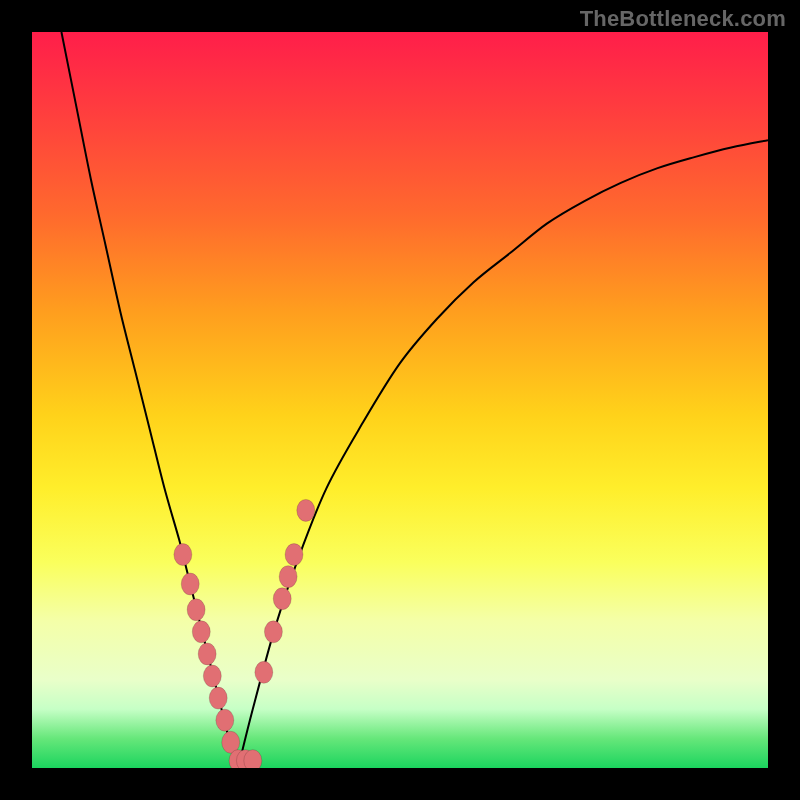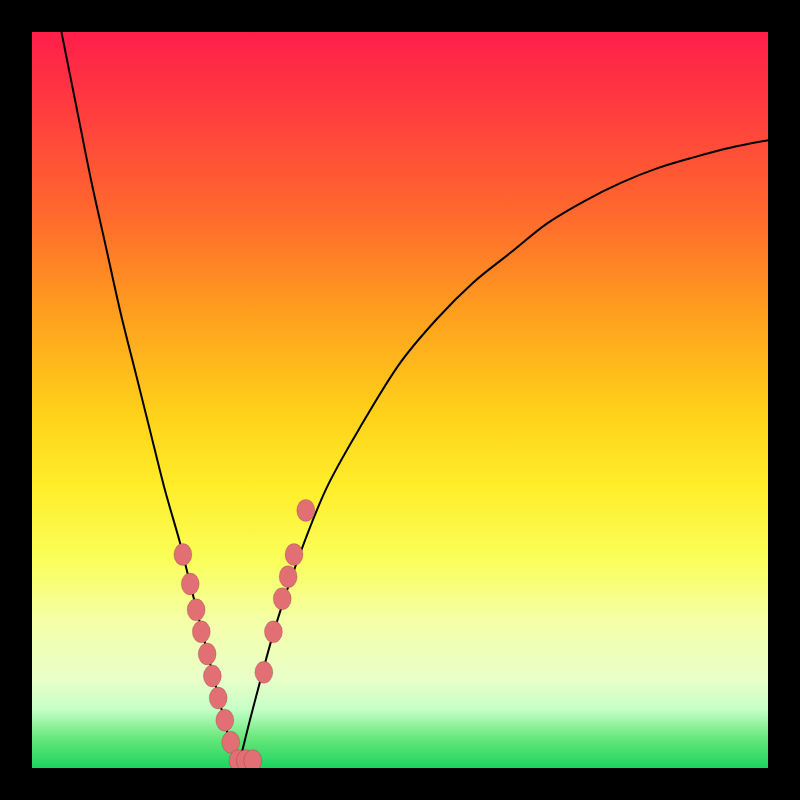--- a/index.html
+++ b/index.html
@@ -62,20 +62,21 @@
   .marker {
     fill: #e16f73;
     stroke: rgba(0,0,0,0.25);
     stroke-width: 0.6;
   }
 </style>
 </head>
 <body>
 
 <div class="frame">
+  <div class="watermark">TheBottleneck.com</div>
   <div class="plot">
     <svg class="overlay" viewBox="0 0 736 736" preserveAspectRatio="none">
       <path id="curve-left" class="curve" d="M 29.44 0 C 31.893333333333334 12.266666666666671, 39.25333333333333 49.066666666666706, 44.16 73.60000000000002 C 49.06666666666666 98.13333333333334, 53.973333333333336 123.89333333333326, 58.88 147.19999999999993 C 63.78666666666667 170.5066666666666, 68.69333333333334 191.36000000000004, 73.60000000000001 213.44000000000005 C 78.50666666666667 235.52000000000007, 83.41333333333333 258.8266666666667, 88.32 279.68 C 93.22666666666666 300.5333333333333, 98.13333333333334 318.9333333333333, 103.04 338.55999999999995 C 107.94666666666667 358.1866666666666, 112.85333333333334 377.81333333333333, 117.76 397.44 C 122.66666666666667 417.06666666666666, 127.57333333333332 437.91999999999996, 132.48 456.32 C 137.38666666666666 474.72, 143.52 494.3466666666667, 147.20000000000002 507.84000000000003 C 150.88000000000002 521.3333333333334, 152.10666666666668 527.4666666666667, 154.56 537.28 C 157.01333333333332 547.0933333333332, 159.46666666666664 556.9066666666668, 161.92 566.72 C 164.37333333333333 576.5333333333333, 166.82666666666665 586.3466666666666, 169.28 596.16 C 171.73333333333335 605.9733333333334, 174.18666666666667 615.7866666666666, 176.64 625.6 C 179.0933333333333 635.4133333333334, 181.54666666666665 645.2266666666667, 184 655.04 C 186.45333333333335 664.8533333333332, 188.90666666666667 674.6666666666667, 191.36 684.48 C 193.81333333333336 694.2933333333333, 196.2666666666667 705.3333333333333, 198.72000000000003 713.92 C 201.17333333333335 722.5066666666667, 204.85333333333335 732.3199999999999, 206.08 736"></path>
       <path id="curve-right" class="curve" d="M 206.08 736 C 208.53333333333333 726.1866666666667, 214.66666666666666 700.4266666666667, 220.79999999999998 677.12 C 226.9333333333333 653.8133333333333, 235.52000000000004 620.6933333333333, 242.88000000000002 596.16 C 250.24 571.6266666666667, 256.37333333333333 553.2266666666666, 264.96 529.92 C 273.5466666666666 506.6133333333333, 283.36 479.62666666666667, 294.40000000000003 456.32 C 305.44000000000005 433.0133333333333, 318.93333333333334 410.9333333333334, 331.2 390.08000000000004 C 343.46666666666664 369.2266666666667, 355.73333333333335 348.37333333333333, 368 331.2 C 380.26666666666665 314.02666666666664, 392.53333333333336 300.53333333333336, 404.8 287.04 C 417.06666666666666 273.5466666666667, 429.3333333333333 261.28, 441.59999999999997 250.23999999999995 C 453.8666666666666 239.19999999999996, 466.1333333333334 230.6133333333334, 478.40000000000003 220.80000000000007 C 490.6666666666667 210.98666666666674, 502.9333333333333 199.9466666666667, 515.1999999999999 191.36 C 527.4666666666666 182.77333333333334, 539.7333333333333 176.02666666666664, 552 169.27999999999997 C 564.2666666666667 162.5333333333333, 576.5333333333334 156.39999999999998, 588.8000000000001 150.88 C 601.0666666666667 145.36, 613.3333333333334 140.4533333333334, 625.6 136.16000000000008 C 637.8666666666667 131.86666666666676, 650.1333333333333 128.5546666666667, 662.4 125.12 C 674.6666666666666 121.68533333333333, 686.9333333333333 118.37333333333335, 699.1999999999999 115.55200000000002 C 711.4666666666666 112.73066666666669, 729.8666666666667 109.41866666666668, 736 108.19200000000001"></path>
       <g id="markers">
           <ellipse cx="150.88" cy="522.56" rx="9" ry="11" class="marker"></ellipse>
           <ellipse cx="158.24" cy="552" rx="9" ry="11" class="marker"></ellipse>
           <ellipse cx="164.12800000000001" cy="577.76" rx="9" ry="11" class="marker"></ellipse>
           <ellipse cx="169.28" cy="599.84" rx="9" ry="11" class="marker"></ellipse>
           <ellipse cx="175.168" cy="621.92" rx="9" ry="11" class="marker"></ellipse>

